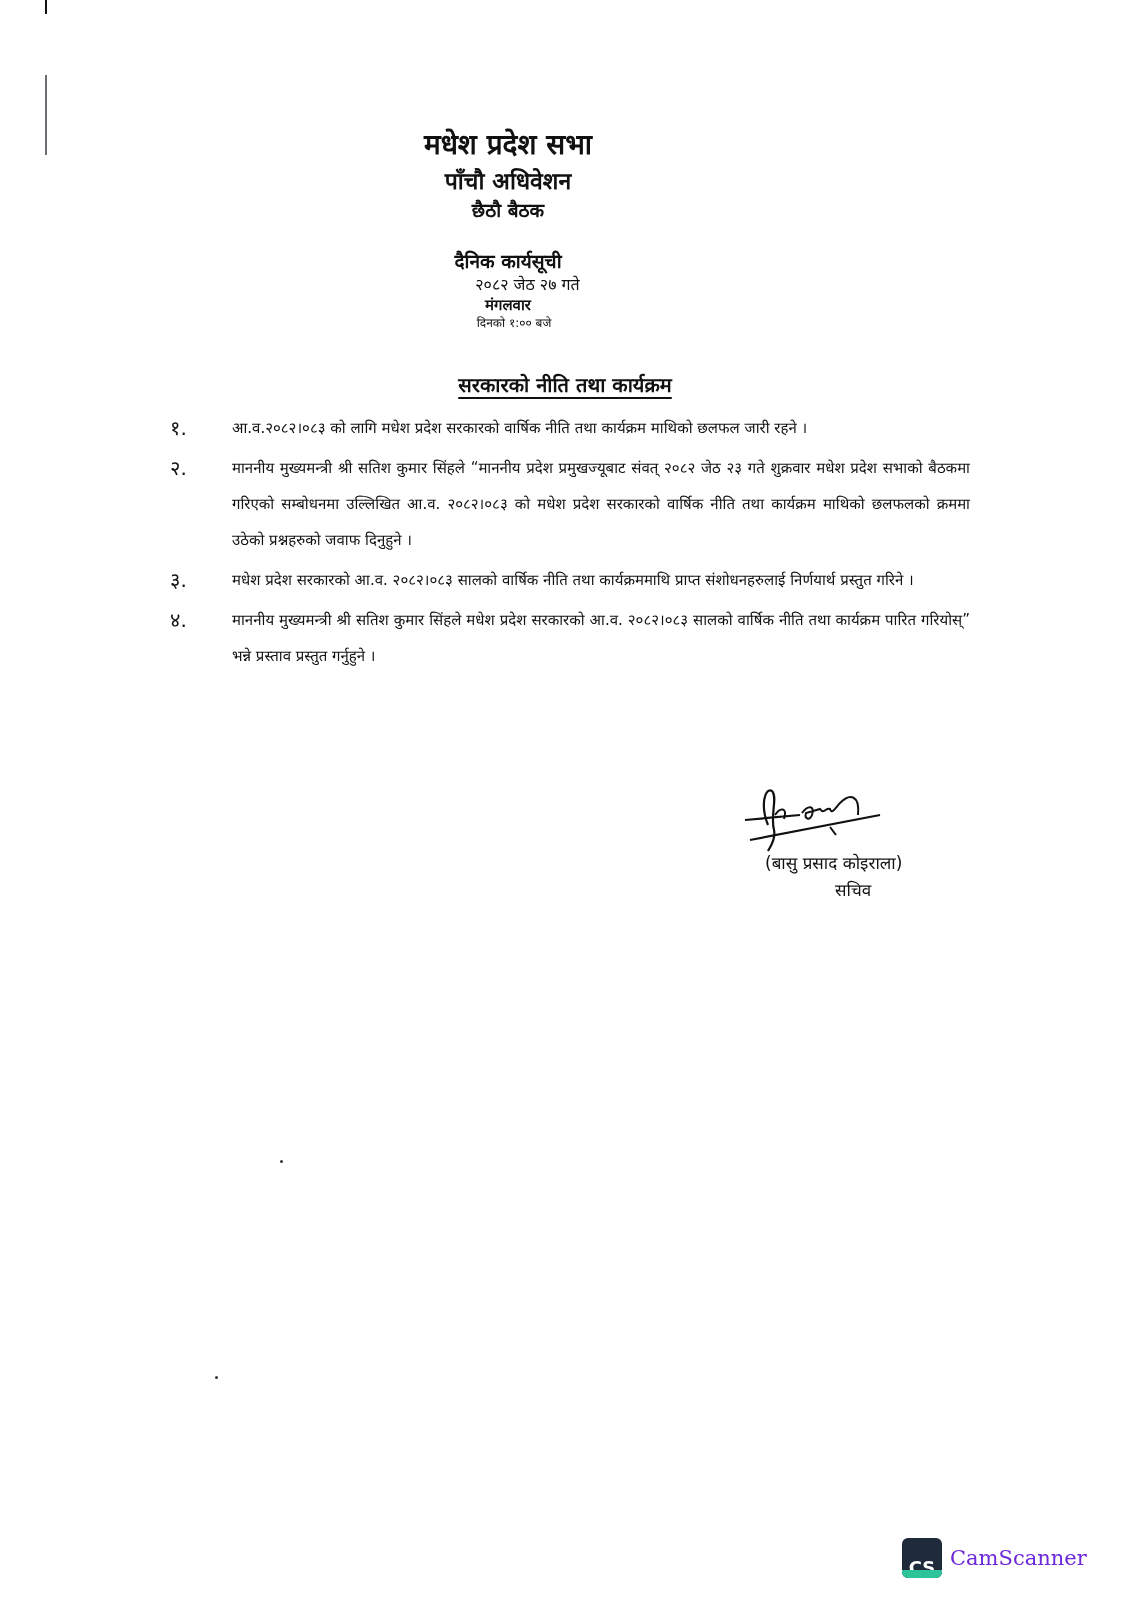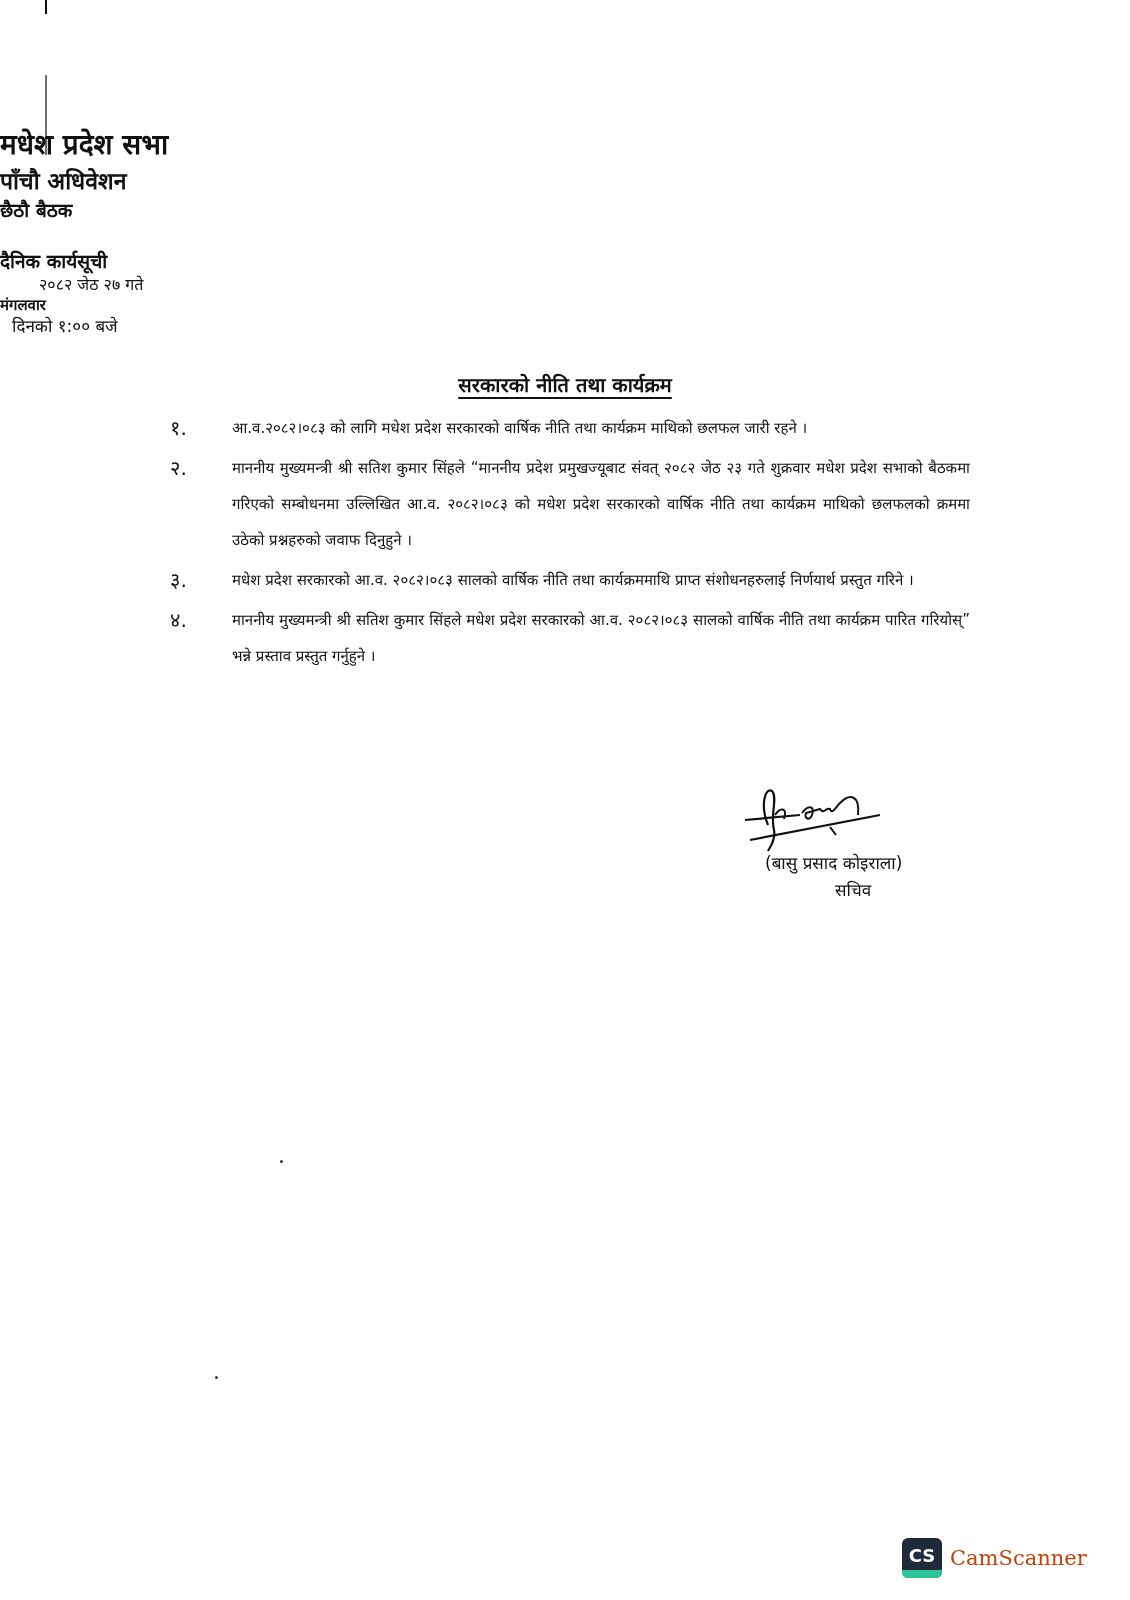--- a/index.html
+++ b/index.html
@@ -22,29 +22,30 @@
       background: #2b2f36;
     }
     .edge-mark.top { top: 0; height: 14px; background: #111; }
     .edge-mark.mid { top: 75px; height: 80px; opacity: 0.7; }
 
     .header {
       position: absolute;
       top: 128px;
       left: 0;
       width: 1016px;
+      text-align: center;
     }
     .header div { line-height: 1.2; }
     .h-title { font-size: 28px; font-weight: bold; margin-bottom: 6px; }
     .h-session { font-size: 23px; font-weight: bold; margin-bottom: 4px; }
     .h-meeting { font-size: 19px; font-weight: bold; margin-bottom: 2px; }
     .h-agenda { font-size: 19px; font-weight: bold; margin-bottom: 2px; margin-top: 28px; }
     .h-date { font-size: 16px; margin-bottom: 2px; padding-left: 39px; }
     .h-day { font-size: 15px; font-weight: bold; margin-bottom: 2px; }
-    .h-time { font-size: 17px; margin-left: 12px; }
+    .h-time { font-size: 12px; margin-left: 12px; }
 
     .section-title {
       position: absolute;
       top: 371px;
       left: 0;
       width: 1130px;
       text-align: center;
       font-size: 20px;
       font-weight: bold;
     }
@@ -110,42 +111,42 @@
       align-items: center;
     }
     .cs-logo {
       width: 40px;
       height: 40px;
       border-radius: 6px;
       background: #1f2a3a;
       position: relative;
       overflow: hidden;
       display: flex;
-      align-items: center;
+      align-items: flex-end;
       justify-content: center;
     }
     .cs-logo::after {
       content: "";
       position: absolute;
       left: 0; right: 0; bottom: 0;
       height: 8px;
       background: #2ec49a;
     }
     .cs-logo span {
       color: #ffffff;
       font-weight: bold;
       font-size: 18px;
       font-family: "DejaVu Sans", sans-serif;
       margin-top: -6px;
     }
     .cs-text {
       font-family: "DejaVu Serif", serif;
       font-size: 21px;
       margin-left: 8px;
-      color: #c2410c;
+      color: #6d28d9;
     }
   </style>
 </head>
 <body>
 
 <div class="edge-mark top"></div>
 <div class="edge-mark mid"></div>
 
 <div class="header">
   <div class="h-title">मधेश प्रदेश सभा</div>

